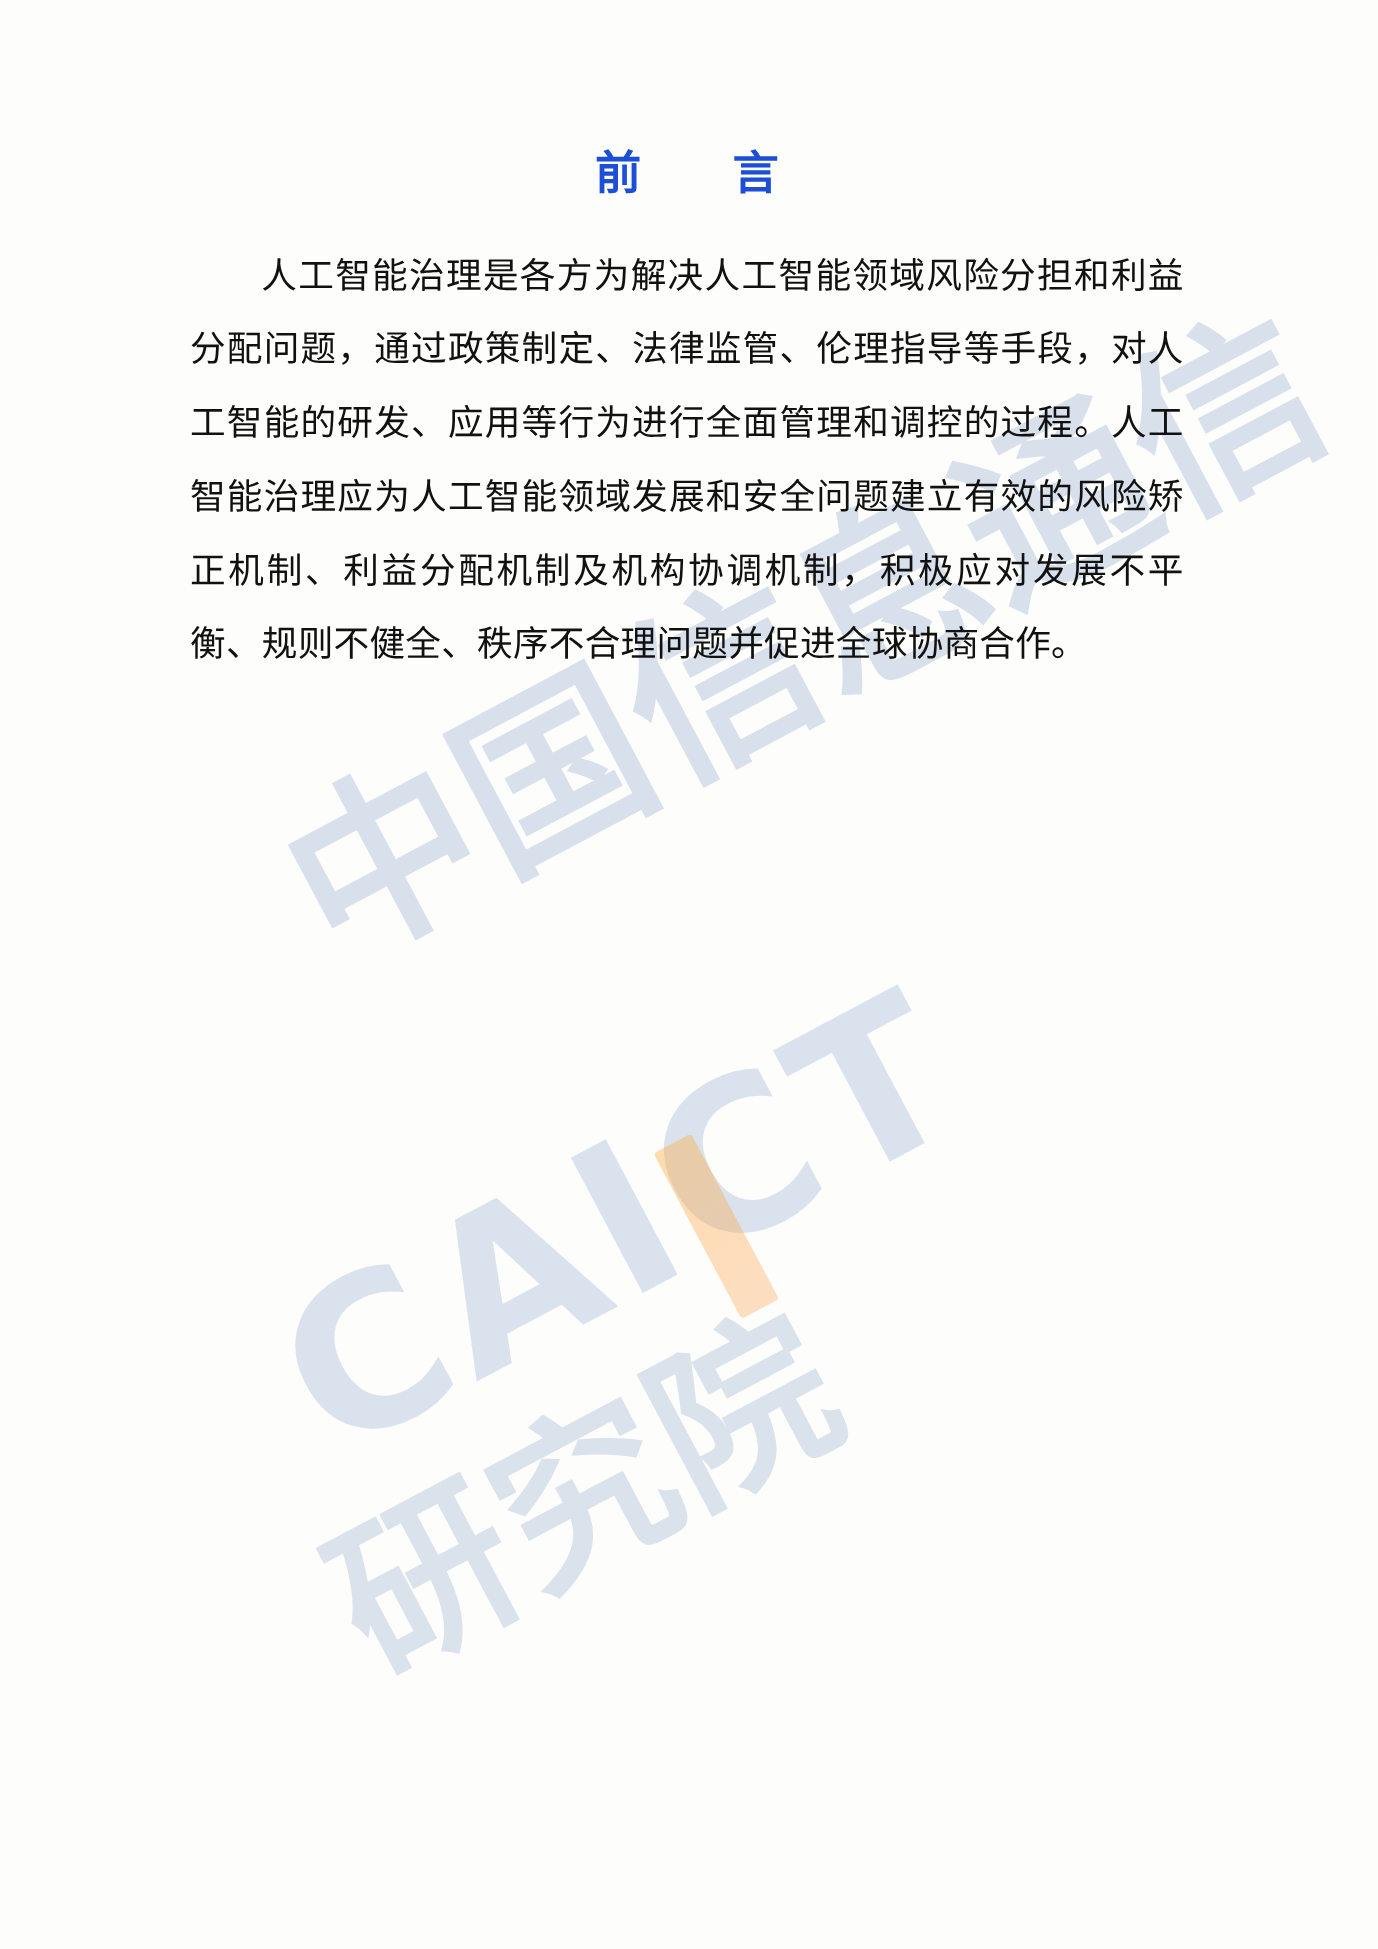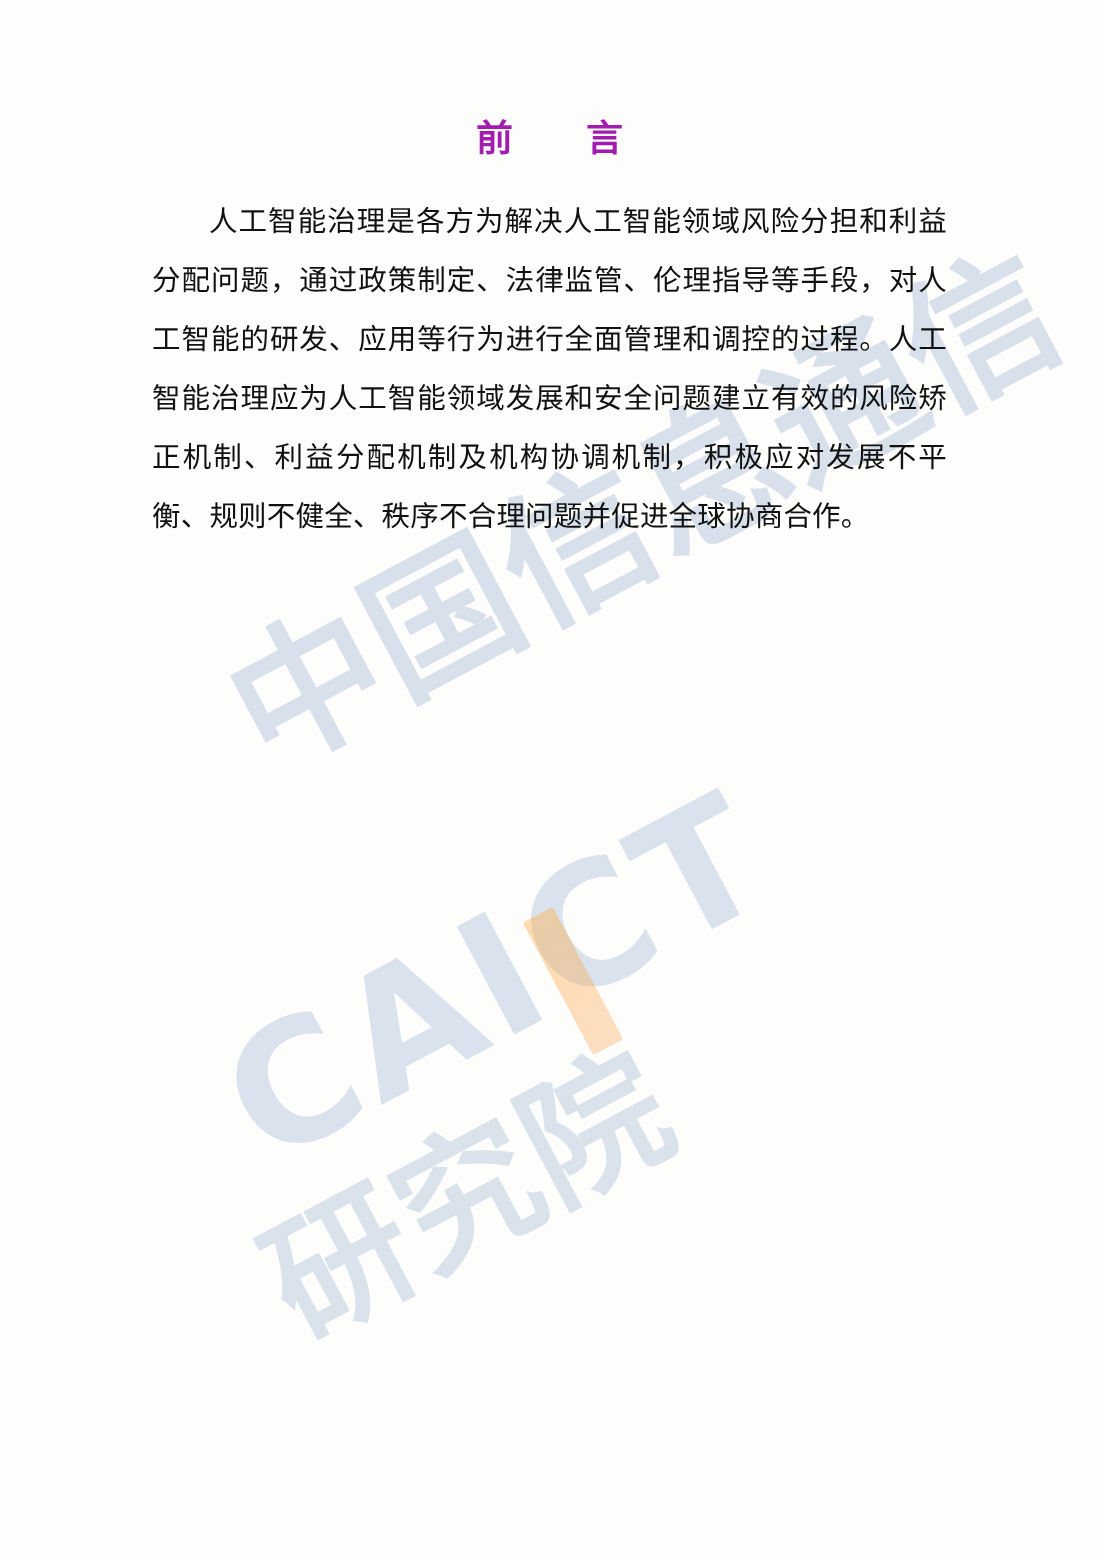--- a/index.html
+++ b/index.html
@@ -84,21 +84,21 @@
 
   
   .doc-title {
     z-index: 5;
     position: relative;
     text-align: center;
     font-family: Liberation Serif, serif;
     font-weight: 700;
     font-size: 37px;
     letter-spacing: 18px;
-    color: #a21caf;
+    color: #1d4ed8;
     margin: 0 0 30px 0;
     padding-left: 18px;
   }
 
   
   .para {
     z-index: 5;
     position: relative;
     font-size: 28.5px;
     line-height: 59px;

